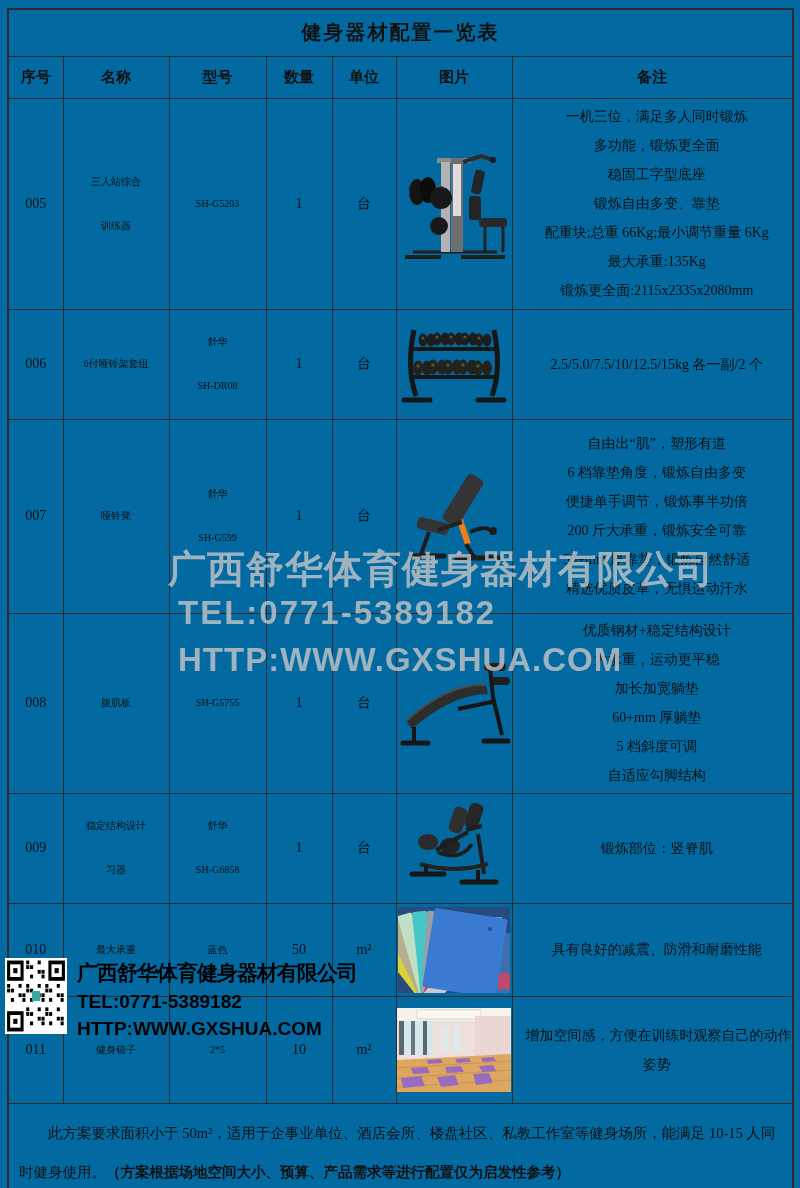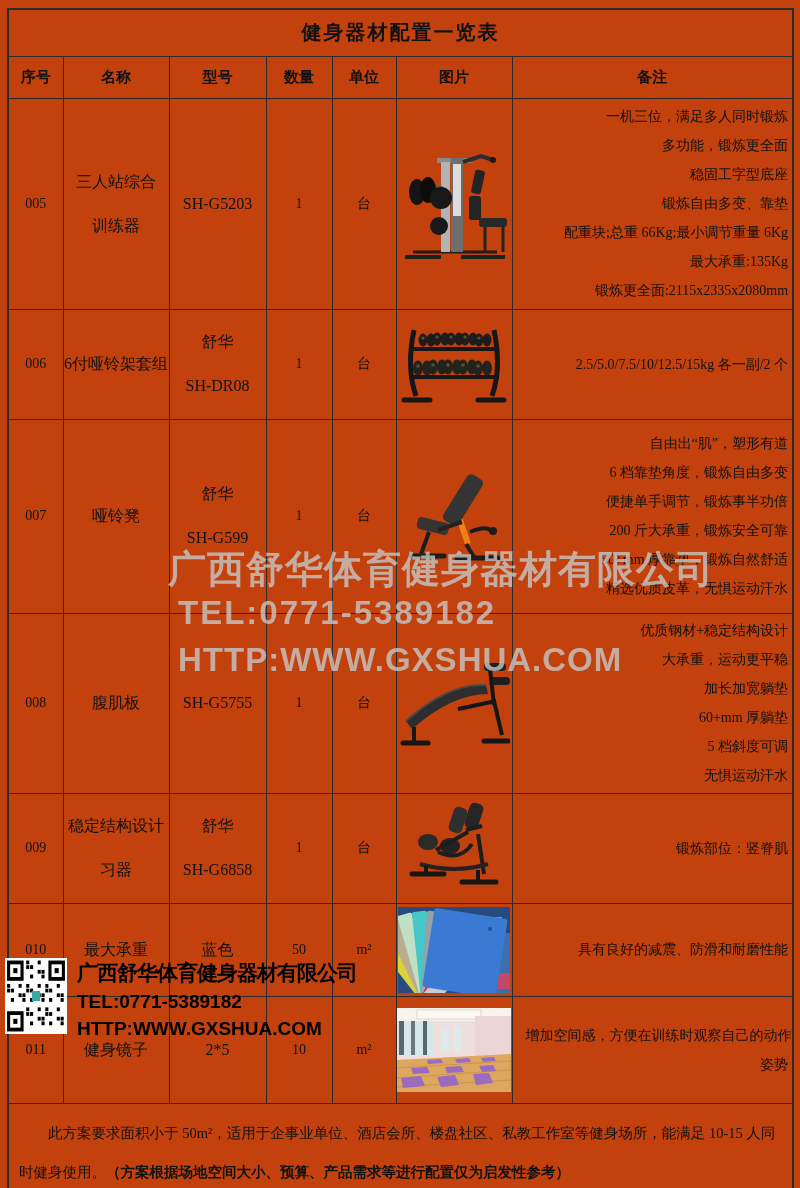--- a/index.html
+++ b/index.html
@@ -1,33 +1,33 @@
 <!DOCTYPE html>
 <html><head>
 <meta charset="utf-8">
 <style>
   * { margin:0; padding:0; box-sizing:border-box; }
   html,body { width:800px; height:1188px; }
   body { background:#ffffff; font-family:"Liberation Serif", serif; color:#111; position:relative; overflow:hidden; }
 
-  .page { position:absolute; inset:0; background:#c2410c; }
+  .page { position:absolute; inset:0; background:#0369a1; }
 
   table.main { position:absolute; left:7px; top:8px; width:785px; border-collapse:collapse; table-layout:fixed; border:2px solid #2b2b2b; }
   td, th { border:1px solid #2b2b2b; text-align:center; vertical-align:middle; font-size:14px; overflow:hidden; font-weight:normal; }
 
   .title-row td { height:47px; font-family:"Liberation Sans", sans-serif; font-weight:bold; font-size:20px; letter-spacing:2px; }
   .header-row th { height:42px; font-family:Liberation Serif, serif; font-weight:bold; font-size:15px; }
 
   tr.h1 td { height:211px; } tr.h2 td { height:110px; } tr.h3 td { height:194px; }
   tr.h4 td { height:180px;margin-top:28px; } tr.h5 td { height:110px; } tr.h6 td { height:93px; }
   tr.h7 td { height:107px; }
 
-  td.remarks { text-align:right; padding:0 4px 0 13px; }
+  td.remarks { text-align:center; padding:0 4px 0 13px; }
   td.remarks .line { line-height:29px; white-space:nowrap; font-size:14px; }
-  .cl .line { line-height:44px; font-size:16px; }
+  .cl .line { line-height:44px; font-size:10px; }
   td.pic { padding:0; }
   td.pic svg { display:block; margin:0 auto; }
 
   .footer-row td { height:78px; text-align:left; vertical-align:top; padding:10px 12px 0 10px; }
   .footer-text { font-size:14.5px; line-height:39px; text-indent:2em; }
   .footer-text .bold { font-weight:bold;text-align:right; }
 
   
   .watermark { position:absolute; left:0; top:0; width:800px; height:1188px; pointer-events:none; color:#c6c6c6; opacity:.8; font-family:"Liberation Sans", sans-serif; font-weight:bold; z-index:3; }
   .wm1 { position:absolute; left:168px; top:544px; font-size:38px; letter-spacing:1px; white-space:nowrap; }
@@ -256,21 +256,21 @@
           <path d="M5 86 H30 M86 84 H110" stroke="#161616" stroke-width="5" stroke-linecap="round"></path>
         </svg>
       </td>
       <td class="remarks">
             <div>
               <div class="line">优质钢材+稳定结构设计</div>
               <div class="line">大承重，运动更平稳</div>
               <div class="line">加长加宽躺垫</div>
               <div class="line">60+mm 厚躺垫</div>
               <div class="line">5 档斜度可调</div>
-              <div class="line">无惧运动汗水</div>
+              <div class="line">自适应勾脚结构</div>
             </div>
           </td>
     </tr>
 
     <tr class="h5">
       <td>009</td>
       <td class="cl">
             <div>
               <div class="line">稳定结构设计</div>
               <div class="line">习器</div>

